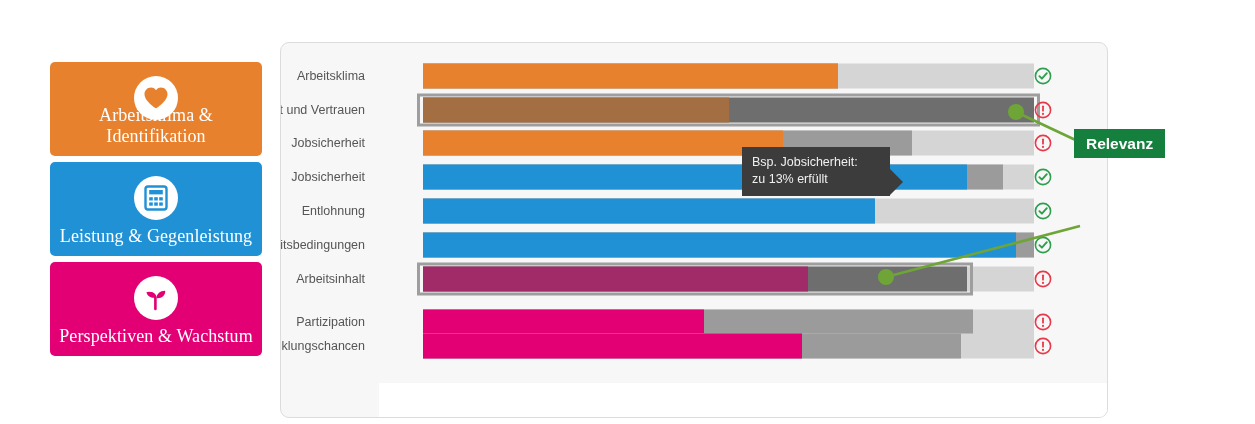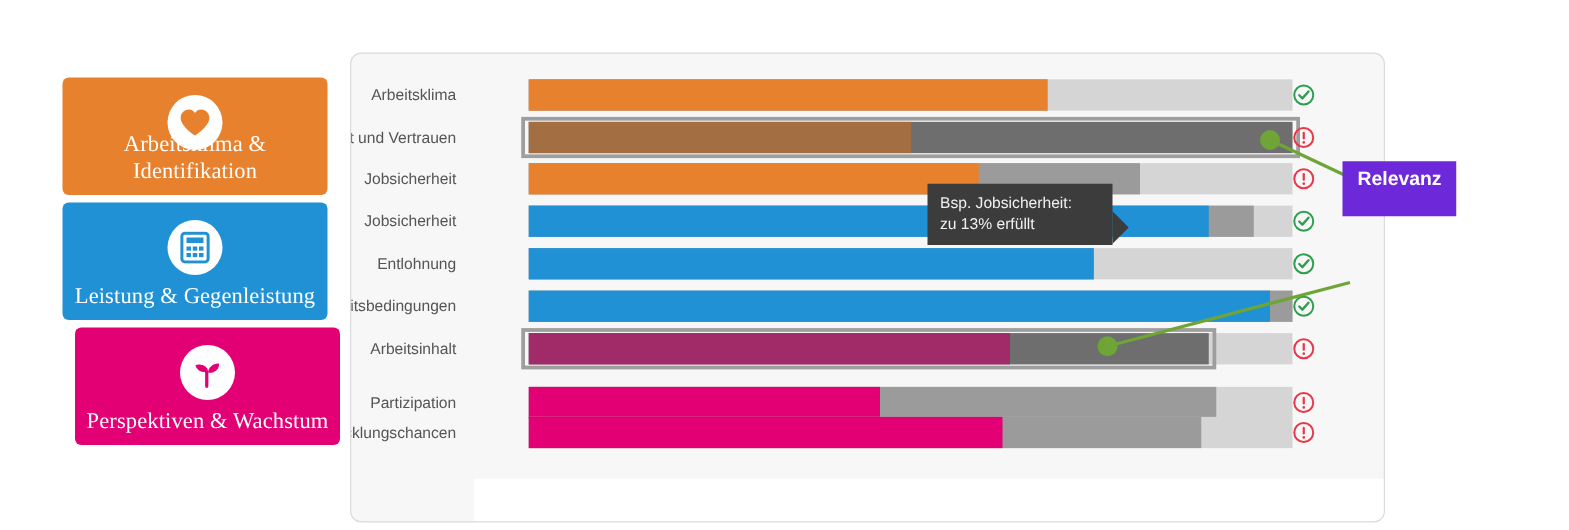--- a/index.html
+++ b/index.html
@@ -71,22 +71,22 @@
     font-family:"Liberation Sans", sans-serif;
   }
   .tooltip .tip-arrow{
     position:absolute;right:-13px;top:22px;width:0;height:0;
     border-top:13px solid transparent;border-bottom:13px solid transparent;
     border-left:13px solid #3c3c3c;
   }
 
   
   .callout{
-    position:absolute;background:#6d28d9;color:#ffffff;
-    font-size:15.5px;font-weight:bold;padding:6px 12px 20px 12px;
+    position:absolute;background:#15803d;color:#ffffff;
+    font-size:15.5px;font-weight:bold;padding:6px 12px 5px 12px;
     font-family:"Liberation Sans", sans-serif;white-space:nowrap;
   }
   .callout-relevanz{left:1074px;top:129px;}
   .callout-erfuell{left:1070px;top:211px;}
   .leader{position:absolute;left:0;top:0;width:1255px;height:424px;pointer-events:none;}
 </style>
 </head>
 <body>
 
 <div id="root">
@@ -111,21 +111,21 @@
           <rect x="10.2" y="12.2" width="3.6" height="3.3" fill="#2191D6"></rect>
           <rect x="15.2" y="12.2" width="3.6" height="3.3" fill="#2191D6"></rect>
           <rect x="5.2" y="17.4" width="3.6" height="3.3" fill="#2191D6"></rect>
           <rect x="10.2" y="17.4" width="3.6" height="3.3" fill="#2191D6"></rect>
           <rect x="15.2" y="17.4" width="3.6" height="3.3" fill="#2191D6"></rect>
         </svg>
       </span>
       <span class="cat-label">Leistung &amp; Gegenleistung</span>
     </div>
 
-    <div class="cat-card" id="card2" style="background: rgb(226, 0, 116); margin-left: 10px;">
+    <div class="cat-card" id="card2" style="background: rgb(226, 0, 116);">
       <span class="cat-icon">
         <svg width="26" height="26" viewBox="0 0 26 26">
           <path d="M12.4 24 L12.4 13.5 C12.4 11 11 9.2 9 8.4" stroke="#E20074" stroke-width="2.6" fill="none" stroke-linecap="round"></path>
           <path d="M11.6 12.6 C8.6 13 4.4 11.4 3.4 7.2 C7.2 5.6 11.2 7.6 11.8 11.6 Z" fill="#E20074"></path>
           <path d="M13.4 12.8 C13.8 9 17.2 5.6 22.2 5.8 C22.6 10.6 18.6 13.6 13.8 13.2 Z" fill="#E20074"></path>
         </svg>
       </span>
       <span class="cat-label">Perspektiven &amp; Wachstum</span>
     </div>
   </div>

